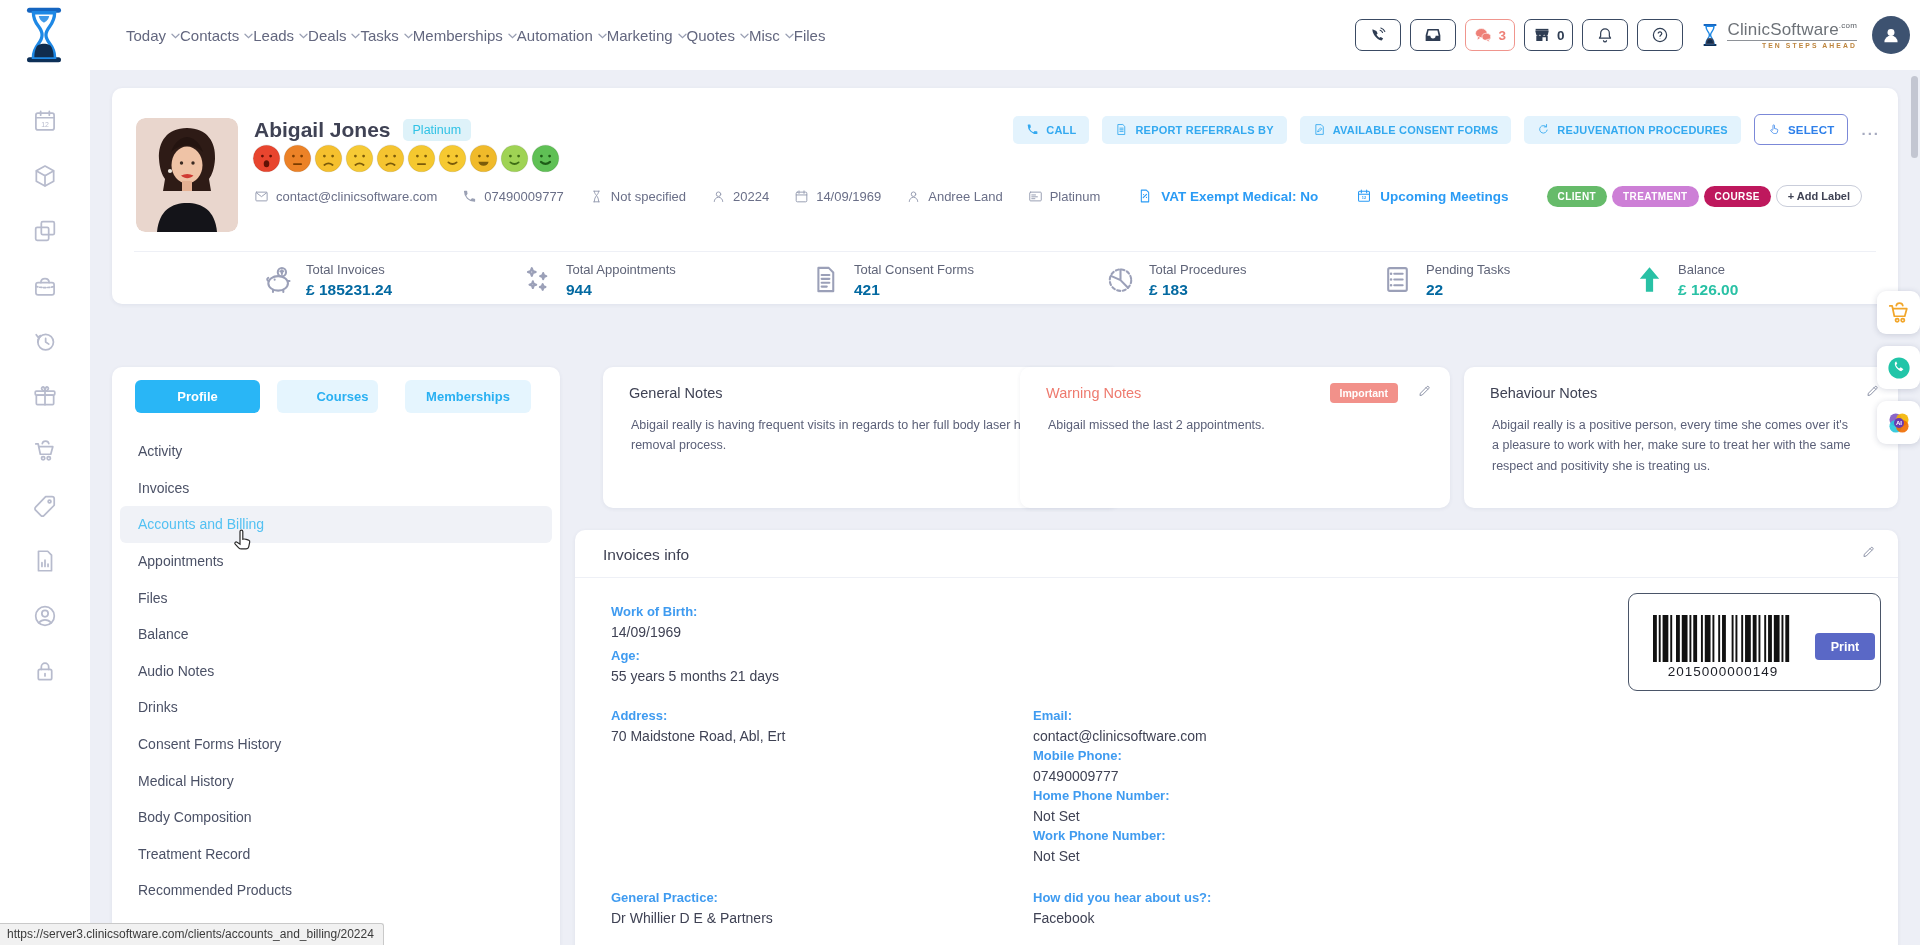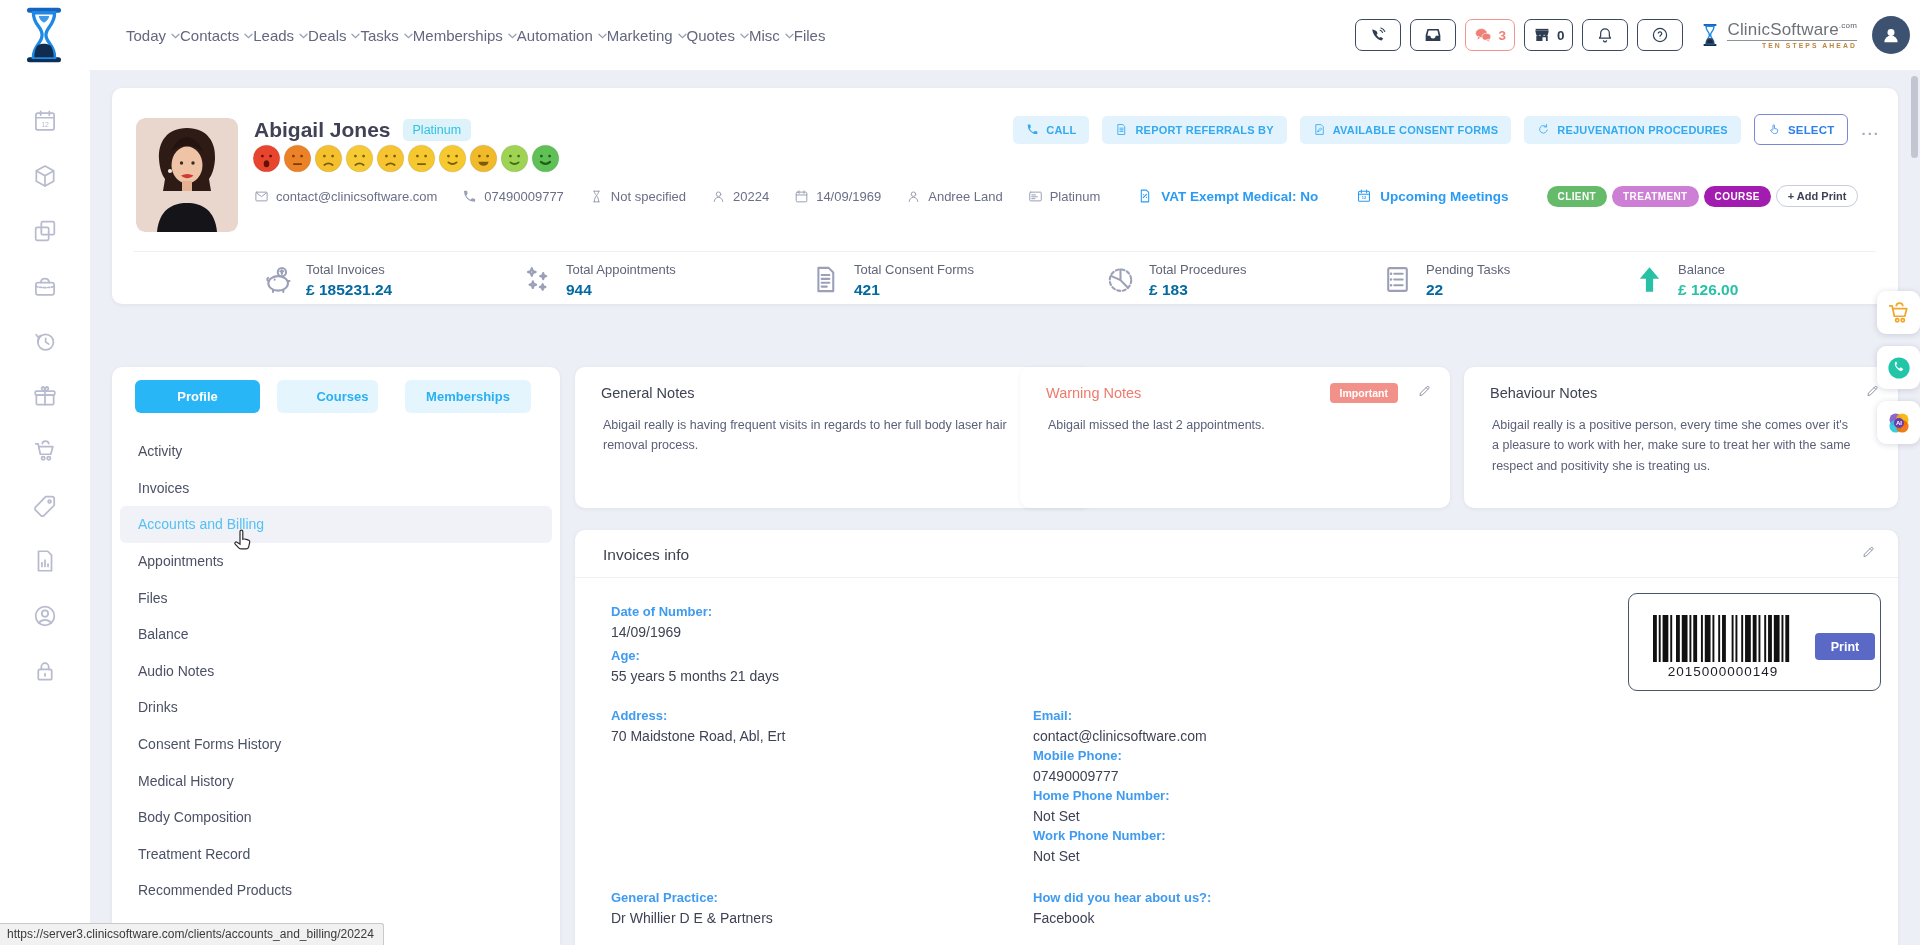--- a/index.html
+++ b/index.html
@@ -582,22 +582,22 @@
               <svg viewBox="0 0 24 24">
                 <rect x="3.8" y="5" width="16.4" height="15" rx="1.8"></rect>
                 <path d="M8 3.2V7M16 3.2V7M3.8 9.4h16.4"></path>
                 <text x="12" y="16.8" font-size="5.8" text-anchor="middle" fill="currentColor" stroke="none" font-family="Liberation Sans, sans-serif">12</text>
               </svg>
             </span>
             <span>Upcoming Meetings</span>
           </span>
           <span class="chip" style="background: rgb(102, 187, 106);">CLIENT</span>
           <span class="chip" style="background: rgb(205, 127, 214);">TREATMENT</span>
-          <span class="chip" style="background: #a21caf;">COURSE</span>
-          <button class="add-label">+ Add Print</button>
+          <span class="chip" style="background: #be185d;">COURSE</span>
+          <button class="add-label">+ Add Label</button>
         </div>
       <div class="pdivider"></div>
       <div class="pstats">
           <div class="stat" style="left: 150px;">
             <span class="icn">
               <svg viewBox="0 0 24 24">
                 <path d="M5.2 13.2c-1.3-.2-1.6-1.9-.4-2.5"></path>
                 <ellipse cx="12.5" cy="15" rx="7.6" ry="5.6"></ellipse>
                 <path d="M8.5 20.3v1.3M16.5 20.3v1.3M20 13.2h1.3M9.8 12.1h.01"></path>
                 <circle cx="15.4" cy="6.3" r="3.2"></circle>
@@ -691,21 +691,21 @@
           <li class="">Drinks</li>
           <li class="">Consent Forms History</li>
           <li class="">Medical History</li>
           <li class="">Body Composition</li>
           <li class="">Treatment Record</li>
           <li class="">Recommended Products</li>
         </ul>
     </section>
 
     <div id="notes-row">
-        <section class="card note-card" style="left: 575px; top: 367px; width: 516px;">
+        <section class="card note-card" style="left: 603px; top: 367px; width: 516px;">
           <div class="note-title">General Notes</div>
           <span class="note-pencil icn">
             <svg viewBox="0 0 24 24">
               <path d="M4.8 19.2l.7-2.9L15.8 6a2 2 0 0 1 2.9 2.9L8.4 19.2l-2.9.7z"></path>
               <path d="M14.5 7.3l2.4 2.4"></path>
             </svg>
           </span>
           <div class="note-text">Abigail really is having frequent visits in regards to her full body laser hair removal process.</div>
         </section>
         <section class="card note-card" style="left: 1020px; top: 367px; width: 430px;">
@@ -735,21 +735,21 @@
       <div class="pi-head">
         <span class="pi-title">Invoices info</span>
         <span class="pi-pencil icn" id="pi-pencil">
             <svg viewBox="0 0 24 24">
               <path d="M4.8 19.2l.7-2.9L15.8 6a2 2 0 0 1 2.9 2.9L8.4 19.2l-2.9.7z"></path>
               <path d="M14.5 7.3l2.4 2.4"></path>
             </svg>
           </span>
       </div>
       <div id="pi-fields">
-          <div class="pi-label" style="left: 36px; top: 74px;">Date of Number:</div>
+          <div class="pi-label" style="left: 36px; top: 74px;">Work of Birth:</div>
           <div class="pi-value" style="left: 36px; top: 94px;">14/09/1969</div>
           <div class="pi-label" style="left: 36px; top: 118px;">Age:</div>
           <div class="pi-value" style="left: 36px; top: 138px;">55 years 5 months 21 days</div>
           <div class="pi-label" style="left: 36px; top: 178px;">Address:</div>
           <div class="pi-value" style="left: 36px; top: 198px;">70 Maidstone Road, Abl, Ert</div>
           <div class="pi-label" style="left: 36px; top: 360px;">General Practice:</div>
           <div class="pi-value" style="left: 36px; top: 380px;">Dr Whillier D E &amp; Partners</div>
           <div class="pi-label" style="left: 458px; top: 178px;">Email:</div>
           <div class="pi-value" style="left: 458px; top: 198px;">contact@clinicsoftware.com</div>
           <div class="pi-label" style="left: 458px; top: 218px;">Mobile Phone:</div>

